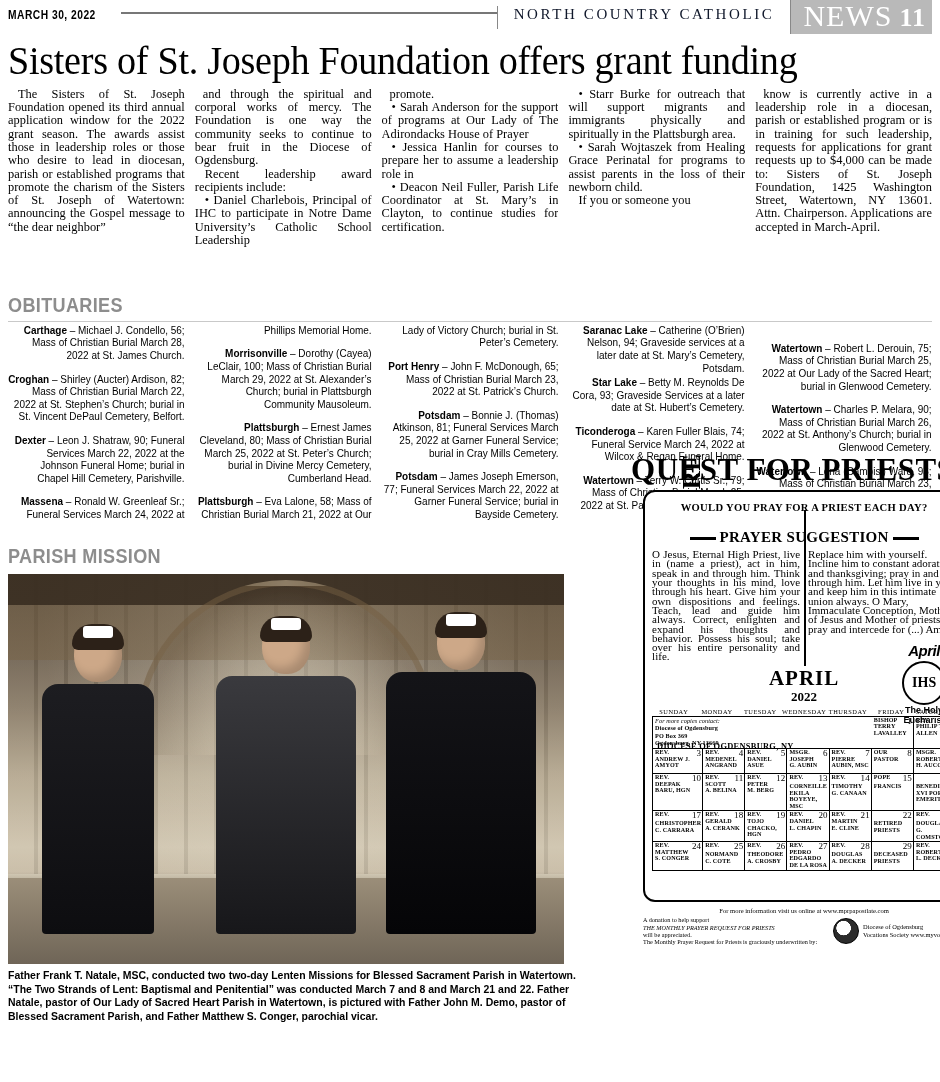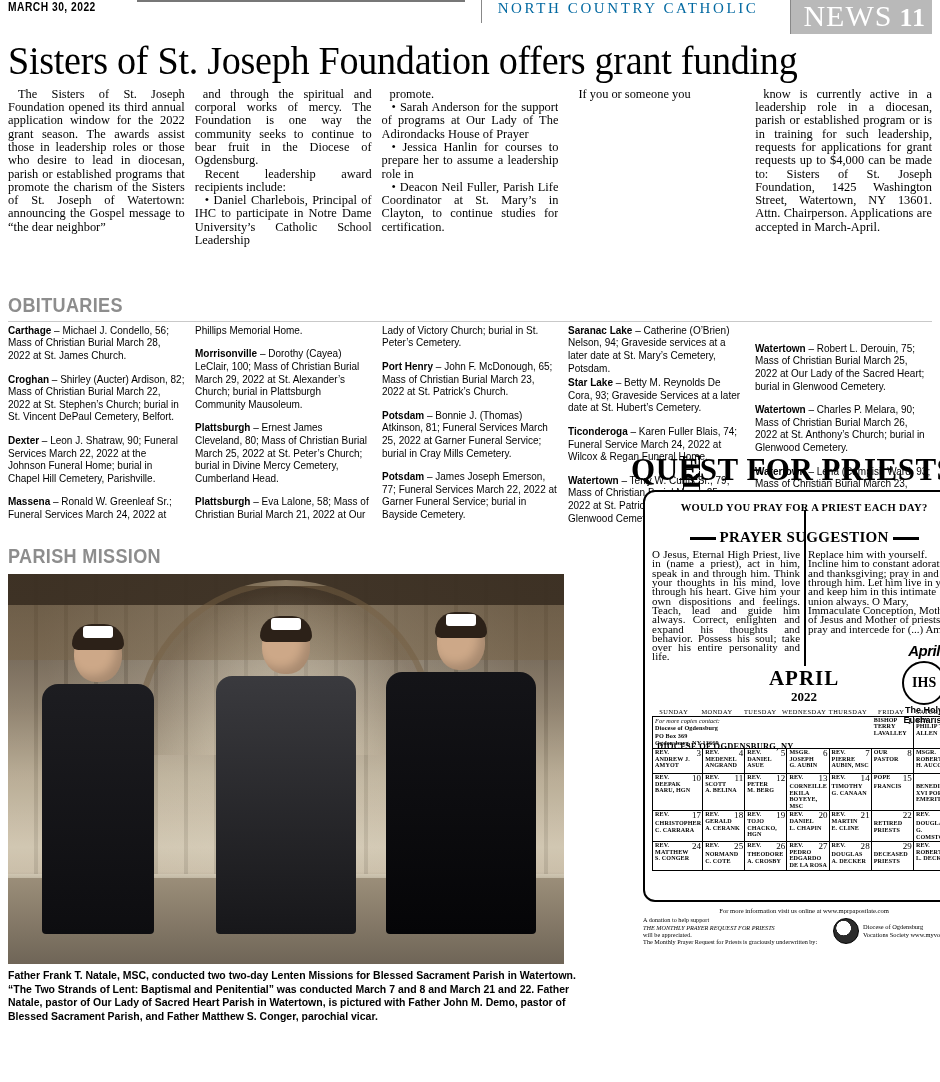--- a/index.html
+++ b/index.html
@@ -8,34 +8,34 @@
     width:940px; height:1082px;
     background:#ffffff;
     font-family:"Liberation Sans", sans-serif;
     color:#000;
     overflow:hidden;
     position:relative;
   }
   .page { width:940px; height:1082px; position:relative; padding:0 8px; }
 
   
-  .masthead { display:flex; align-items:flex-start; height:34px; position:relative;gap:16px; }
+  .masthead { display:flex; align-items:center; height:34px; position:relative; }
   .mast-date {
     font-family:"Liberation Sans Narrow","Liberation Sans",sans-serif;
     font-weight:bold; font-size:12.5px; letter-spacing:0.6px;
     transform:scaleX(0.82); transform-origin:left bottom;
     white-space:nowrap; padding-bottom:5px;
   }
   .mast-rule { flex:1; height:2px; background:#777; margin:0 0 9px 6px; }
   .mast-center {
     font-family:"Liberation Serif", serif;
     font-size:15px; letter-spacing:2.6px; white-space:nowrap;
     padding:0 16px 6px 16px;
     border-left:1.5px solid #888;
-    color:#0369a1;
+    color:#0f172a;
   }
   .mast-news {
     background:#b9b9b9; color:#fff;
     font-family:"Liberation Serif", serif;
     font-size:30px; letter-spacing:1px; line-height:1;
     padding:3px 6px 3px 12px; height:34px;
     display:flex; align-items:flex-end; gap:7px;
     border-left:1.5px solid #888;
   }
   .mast-news .lbl { -webkit-text-stroke:0px; }
@@ -66,21 +66,21 @@
   .sec-head {
     font-family:"Liberation Sans Narrow","Liberation Sans",sans-serif;
     font-weight:bold; font-size:21px; color:#8d8d8d;
     letter-spacing:0.4px; transform:scaleX(0.86); transform-origin:left center;
     margin:9px 0 4px 0;
   }
   .rule-top { border-top:1px solid #c9c9c9; }
 
   
   .obits { display:flex; gap:10px; margin-top:2px; }
-  .obits .col { width:178px; }
+  .obits .col { width:178px;text-align:right; }
   .obit {
     font-family:"Liberation Sans Narrow","Liberation Sans",sans-serif;
     font-size:11.1px; line-height:12.6px;
     transform:scaleX(0.9); transform-origin:left top; width:111%;
     margin-bottom:11px;
   }
   .obit b { font-weight:bold; }
   .obit.tight { margin-bottom:2px; }
 
   
@@ -253,20 +253,22 @@
       <p>Recent leadership award recipients include:</p>
       <p>• Daniel Charlebois, Principal of IHC to participate in Notre Dame University’s Catholic School Leadership</p>
     </div>
     <div class="col">
       <p class="b">promote.</p>
       <p>• Sarah Anderson for the support of programs at Our Lady of The Adirondacks House of Prayer</p>
       <p>• Jessica Hanlin for courses to prepare her to assume a leadership role in</p>
       <p>• Deacon Neil Fuller, Parish Life Coordinator at St. Mary’s in Clayton, to continue studies for certification.</p>
     </div>
     <div class="col">
+      <p>• Starr Burke for outreach that will support migrants and immigrants physically and spiritually in the Plattsburgh area.</p>
+      <p>• Sarah Wojtaszek from Healing Grace Perinatal for programs to assist parents in the loss of their newborn child.</p>
       <p>If you or someone you</p>
     </div>
     <div class="col">
       <p class="b">know is currently active in a leadership role in a diocesan, parish or established program or is in training for such leadership, requests for applications for grant requests up to $4,000 can be made to:  Sisters of St. Joseph Foundation, 1425 Washington Street, Watertown,  NY  13601.  Attn. Chairperson.  Applications are accepted in March-April.</p>
     </div>
   </div>
 
   <div class="sec-head">OBITUARIES</div>
   <div class="rule-top"></div>
   <div class="obits">

